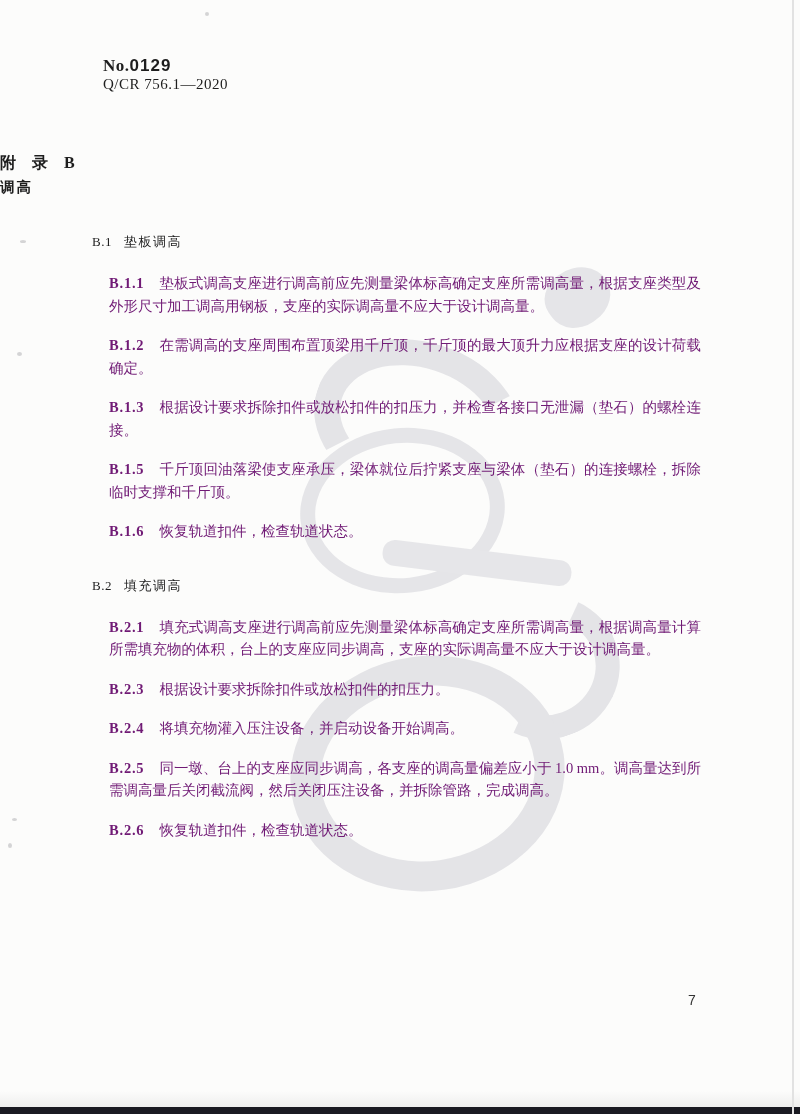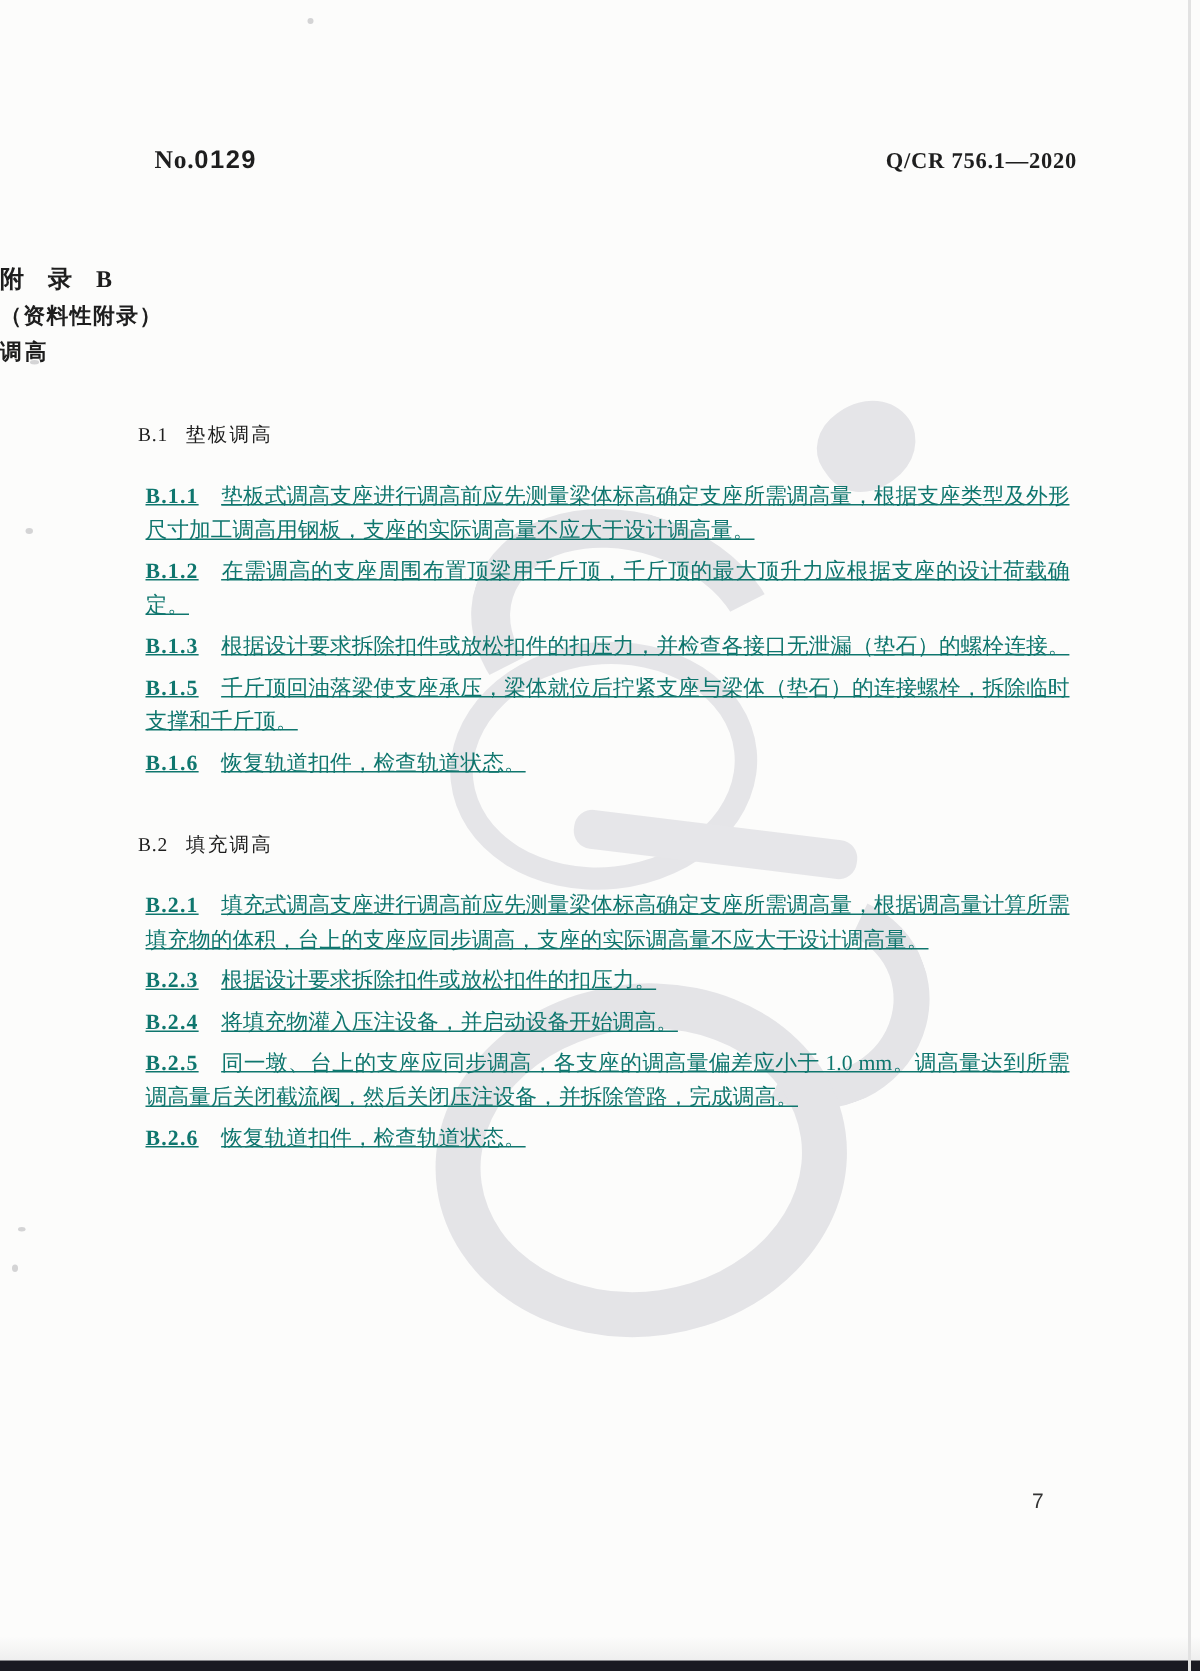--- a/index.html
+++ b/index.html
@@ -73,45 +73,45 @@
     left:290px;top:656px;width:215px;height:175px;
     border:30px solid #cdcdd4;
     border-radius:50%;
     transform:rotate(-8deg);
   }
   
   .content{position:relative;z-index:2;}
   .hdr{
     display:flex;justify-content:space-between;align-items:baseline;
     padding:56px 82px 0 103px;
+    flex-direction:column;
   }
   .doc-no{font-size:17px;font-weight:700;letter-spacing:.5px;}
   .doc-no .digits{
     font-family:"Liberation Sans","DejaVu Sans",sans-serif;
     font-weight:600;font-size:17px;letter-spacing:1px;
   }
-  .std-code{font-size:15px;font-weight:700;letter-spacing:.5px;margin-top:44px;}
+  .std-code{font-size:15px;font-weight:400;letter-spacing:.5px;}
   .title-block{margin-top:58px;text-align:left;}
   .title-block .t1{font-size:16px;font-weight:700;letter-spacing:6px;line-height:24px;}
   .title-block .t2{font-size:14.5px;font-weight:700;line-height:24px;letter-spacing:1px;}
   .title-block .t3{font-size:14.5px;font-weight:700;line-height:24px;letter-spacing:2px;}
   .textblock{padding:0 82px 0 92px;}
   .sec-h{
     margin:34px 0 0 0;
     font-size:13px;font-weight:400;letter-spacing:.5px;
   }
   .sec-h .sec-title{margin-left:12px;letter-spacing:1.5px;}
   .clauses{margin-top:21px;}
   .clause{
-    margin:5px;
+    margin:17px;
     font-size:14.5px;line-height:22.5px;
     font-weight:500;
     text-align:justify;
-    color:#0f766e;
-    text-decoration:underline;
+    color:#701a75;
   }
   .cnum{font-weight:700;margin-right:15px;letter-spacing:.8px;white-space:nowrap;}
   .pageno{
     position:absolute;left:688px;top:992px;
     font-size:14px;font-weight:500;color:#333;z-index:2;
     font-family:"Liberation Sans","DejaVu Sans",sans-serif;
   }
 </style>
 </head>
 <body>
@@ -136,21 +136,20 @@
 
     <div class="hdr">
       <div class="doc-no">
         <span>No.</span><span class="digits">0129</span>
       </div>
       <div class="std-code">Q/CR 756.1—2020</div>
     </div>
 
     <div class="title-block">
       <div class="t1">附  录  B</div>
-      <div class="t2">（资料性附录）</div>
       <div class="t3">调高</div>
     </div>
 
     <div class="textblock">
 
       <h2 class="sec-h">
         <span>B.1</span><span class="sec-title">垫板调高</span>
       </h2>
       <div class="clauses">
         <p class="clause"><span class="cnum">B.1.1</span><span>垫板式调高支座进行调高前应先测量梁体标高确定支座所需调高量，根据支座类型及外形尺寸加工调高用钢板，支座的实际调高量不应大于设计调高量。</span></p>

